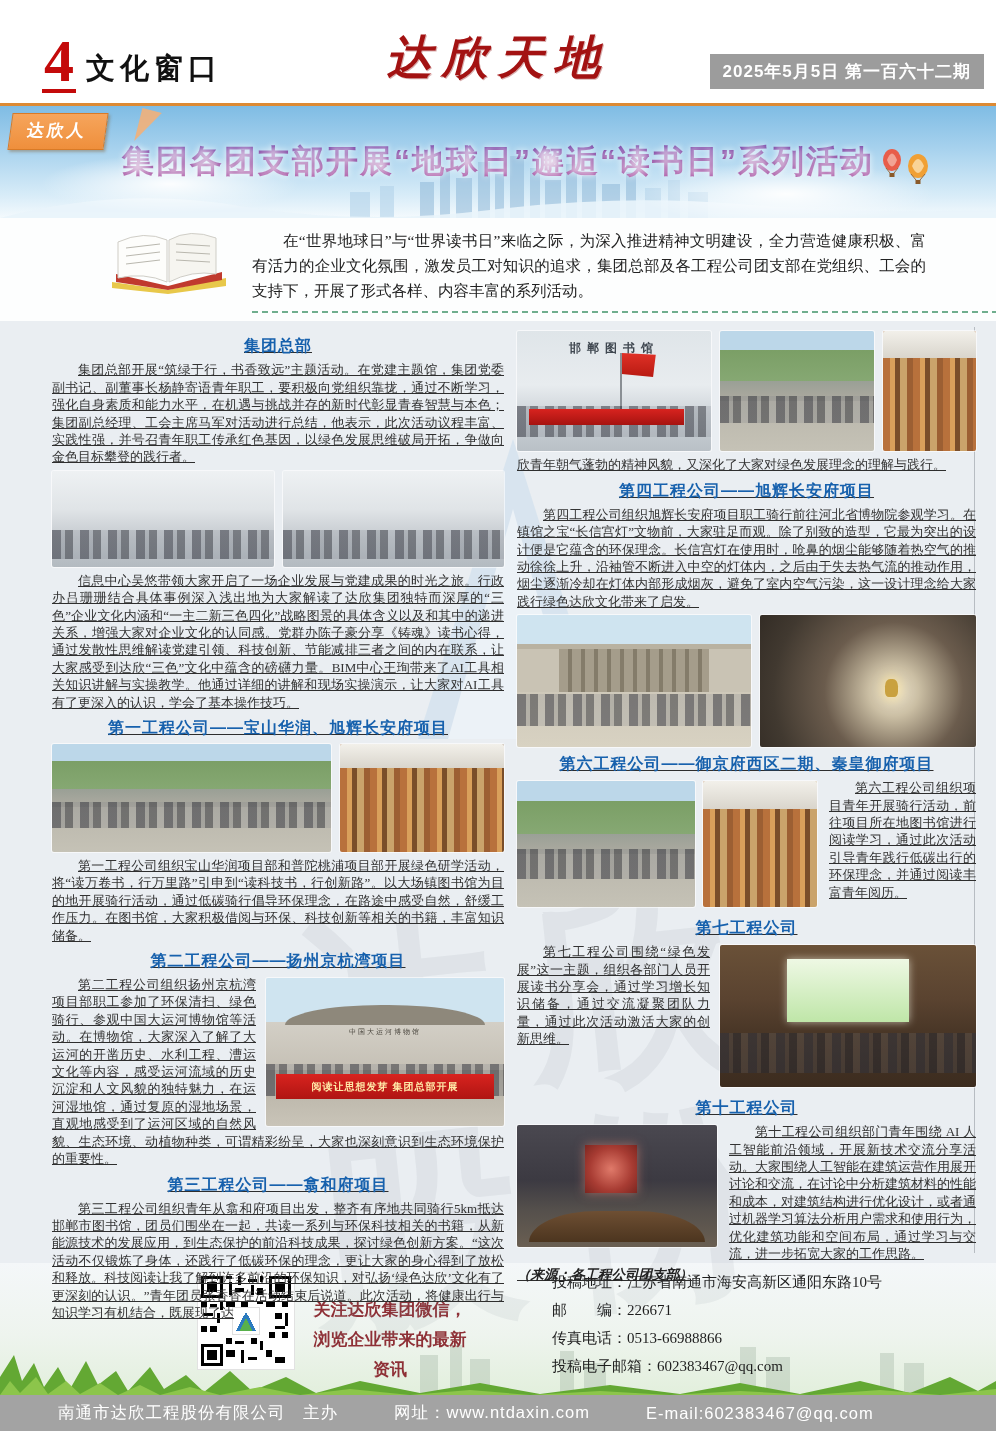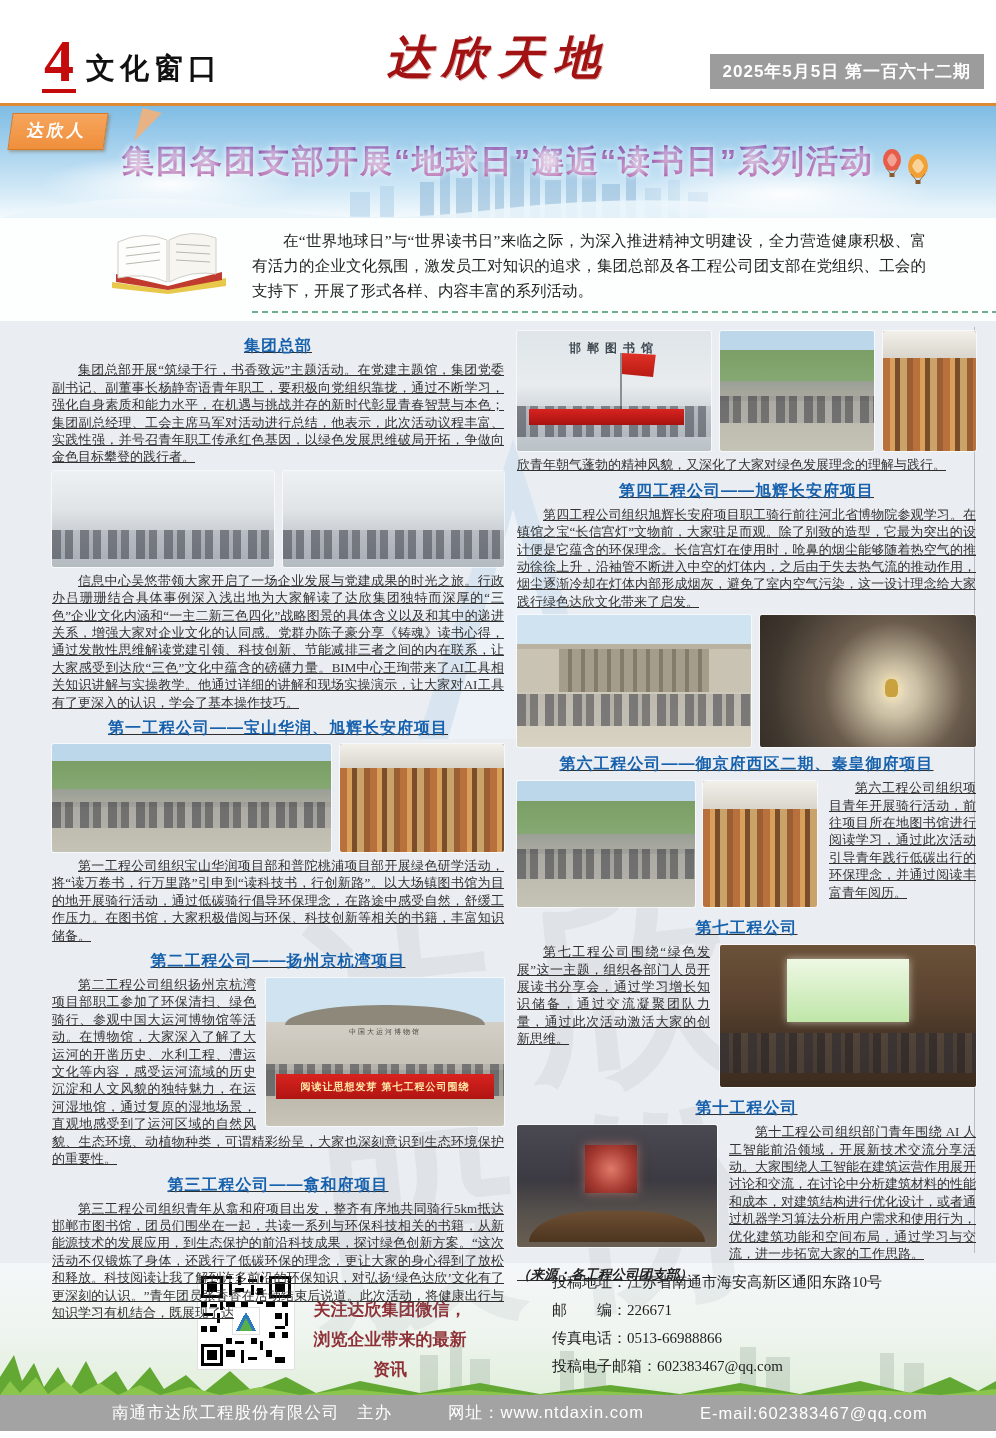--- a/index.html
+++ b/index.html
@@ -78,21 +78,21 @@
   .wm-tri { position:absolute; z-index:1; left:418px; top:118px; pointer-events:none; }
 
   
   .contact { position:relative; height:132px; background:linear-gradient(180deg,#f4f7f9 0%,#eef4ee 55%,#e2efdc 100%); overflow:hidden; }
   .qr-wrap { position:absolute; left:198px; top:10px; width:96px; height:96px; background:#fff; padding:3px; box-shadow:0 0 0 1px #e2e2e2; }
   .wechat-note { position:absolute; left:310px; top:32px; width:160px; text-align:center; font-size:17px; line-height:1.75; color:#8e3036; font-weight:bold; }
   .contact-lines { position:absolute; left:552px; top:6px; font-size:15px; line-height:1.85; color:#1d1d1d; }
   .grass { position:absolute; left:0; bottom:0; width:100%; height:58px; }
 
   
-  .footer { height:36px; background:#a3a3a3; display:flex; align-items:center; gap:56px; padding-left:112px; font-family:"Liberation Sans",sans-serif; font-size:16.5px; color:#fff; letter-spacing:1px; }
+  .footer { height:36px; background:#a3a3a3; display:flex; align-items:center; gap:56px; padding-left:58px; font-family:"Liberation Sans",sans-serif; font-size:16.5px; color:#fff; letter-spacing:1px; }
 </style>
 </head>
 <body>
 
 <div class="page">
 
   <div class="header">
     <div class="hdr-left">
       <div class="page-num">4</div>
       <div class="section-name">文化窗口</div>
@@ -195,21 +195,21 @@
           <div class="ph ph-books" style="width:37%; height:108px;"></div>
         </div>
         <div class="para">第一工程公司组织宝山华润项目部和普陀桃浦项目部开展绿色研学活动，将“读万卷书，行万里路”引申到“读科技书，行创新路”。以大场镇图书馆为目的地开展骑行活动，通过低碳骑行倡导环保理念，在路途中感受自然，舒缓工作压力。在图书馆，大家积极借阅与环保、科技创新等相关的书籍，丰富知识储备。</div>
 
         <div class="sec-title">第二工程公司——扬州京杭湾项目</div>
         <div class="clearfix">
           <div class="ph ph-canal float-r" style="width:238px; height:148px;">
             <div class="canal-roof"></div>
             <div class="canal-sign">中国大运河博物馆</div>
             <div class="crowd" style="bottom:20%; height:22%;"></div>
-            <div class="red-banner">阅读让思想发芽  第七工程公司围绕</div>
+            <div class="red-banner">阅读让思想发芽  集团总部开展</div>
           </div>
           <div class="para">第二工程公司组织扬州京杭湾项目部职工参加了环保清扫、绿色骑行、参观中国大运河博物馆等活动。在博物馆，大家深入了解了大运河的开凿历史、水利工程、漕运文化等内容，感受运河流域的历史沉淀和人文风貌的独特魅力，在运河湿地馆，通过复原的湿地场景，直观地感受到了运河区域的自然风貌、生态环境、动植物种类，可谓精彩纷呈，大家也深刻意识到生态环境保护的重要性。</div>
         </div>
 
         <div class="sec-title">第三工程公司——翕和府项目</div>
         <div class="para">第三工程公司组织青年从翕和府项目出发，整齐有序地共同骑行5km抵达邯郸市图书馆，团员们围坐在一起，共读一系列与环保科技相关的书籍，从新能源技术的发展应用，到生态保护的前沿科技成果，探讨绿色创新方案。“这次活动不仅锻炼了身体，还践行了低碳环保的理念，更让大家的身心得到了放松和释放。科技阅读让我了解到许多前沿的环保知识，对弘扬‘绿色达欣’文化有了更深刻的认识。”青年团员张香香在活动结束后说道。此次活动，将健康出行与知识学习有机结合，既展现了达</div>
       </div>
 
       <div class="col col-right">
         <div class="ph-row" style="margin-top:2px;">

